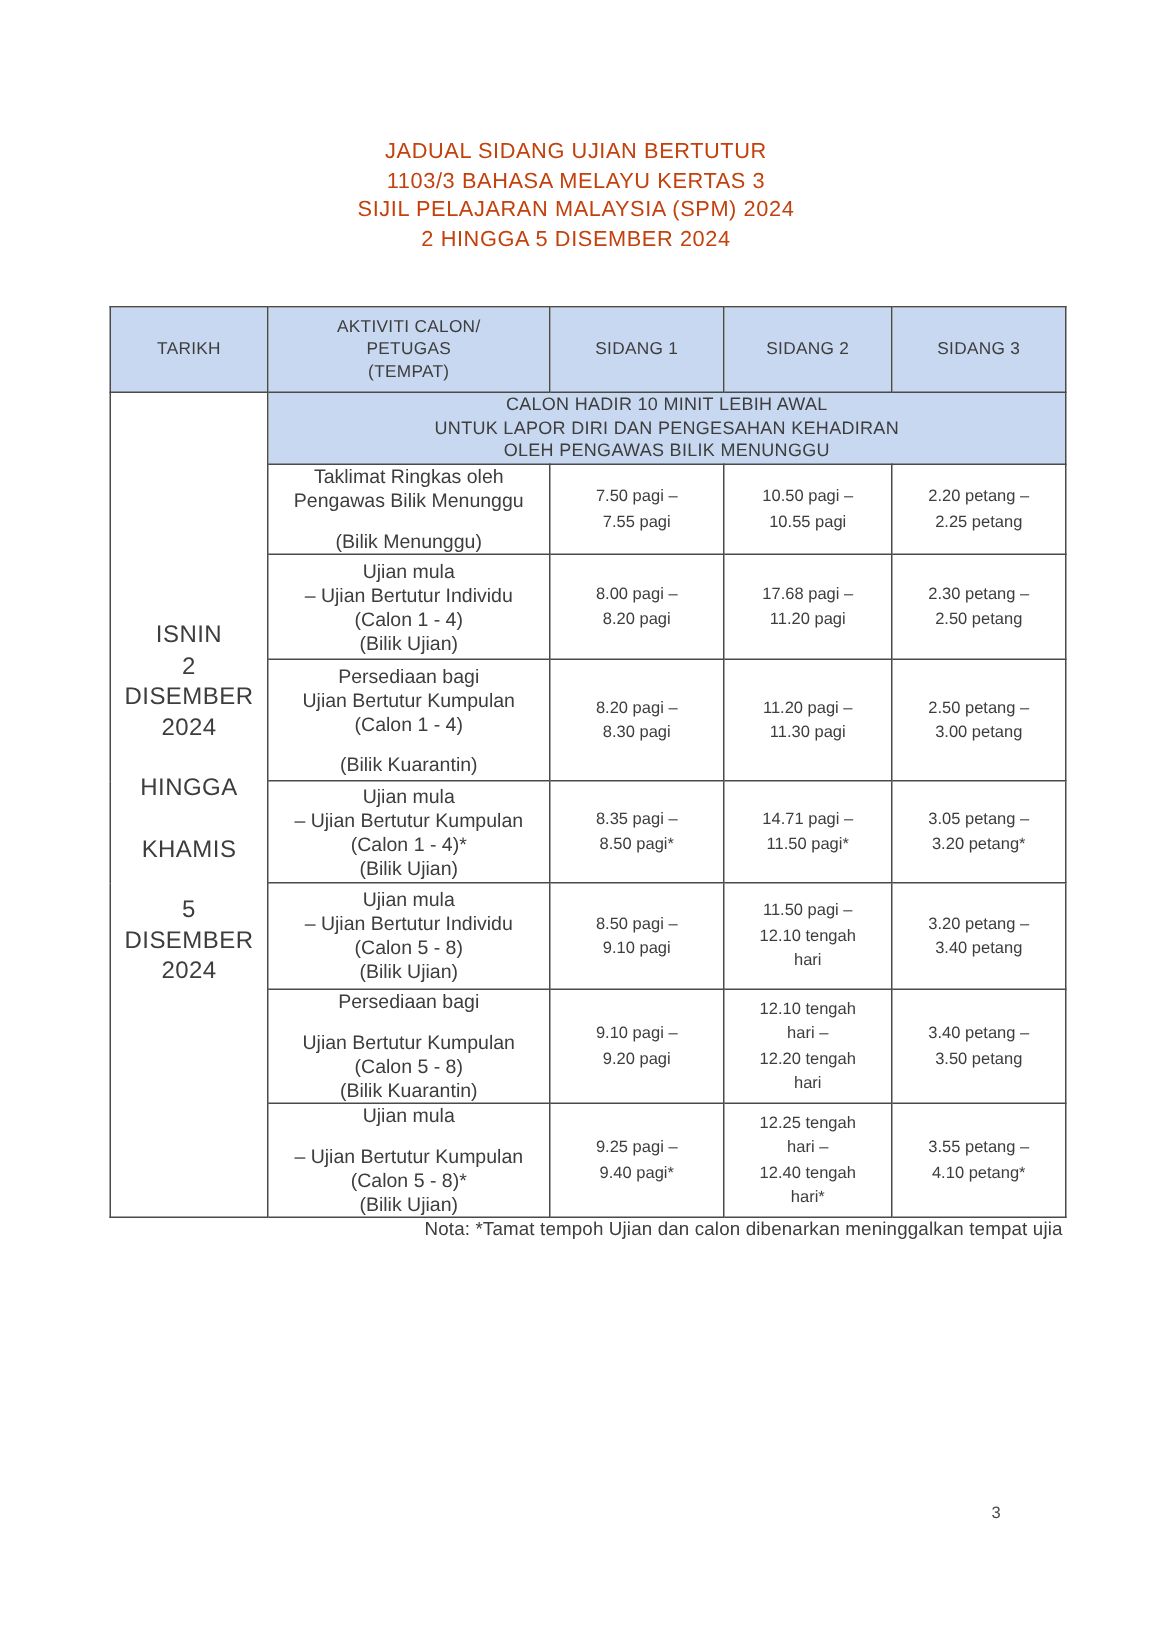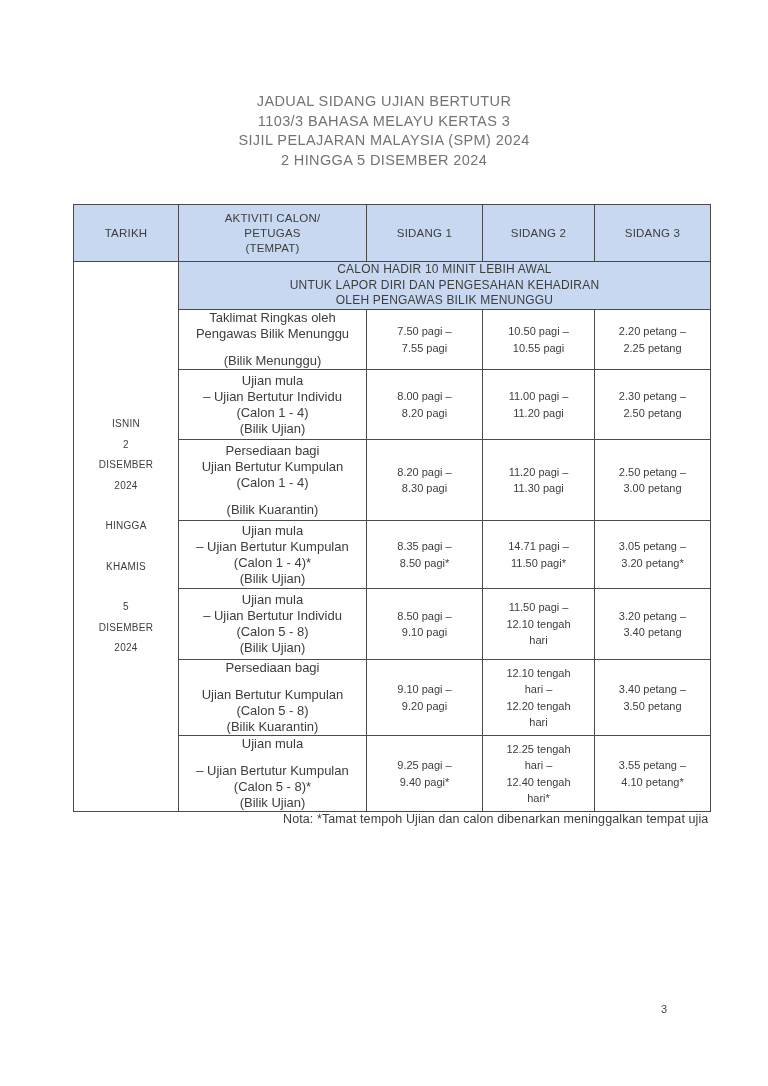--- a/index.html
+++ b/index.html
@@ -8,37 +8,37 @@
     width:768px;height:1086px;
     background:#ffffff;
     overflow:hidden;
     color:#3d3d3d;
     font-family:"Liberation Sans", sans-serif;
   }
   .doc-title{
     position:absolute;top:92px;left:0;width:100%;
     text-align:center;
     font-size:14.5px;line-height:19.5px;letter-spacing:0.4px;
-    color:#737373;
+    color:#c2410c;
   }
   table.schedule{
     position:absolute;left:73px;top:204px;
     width:637px;
     border-collapse:collapse;table-layout:fixed;
   }
   table.schedule td{
     border:1px solid #4a4a4a;
     padding:0 2px;
     text-align:center;vertical-align:middle;
     overflow:hidden;
   }
   .fill{background:#c8d8f0;}
   .hdr{font-size:11.5px;line-height:15px;white-space:pre-line;letter-spacing:0.2px;margin-top:23px;}
   .band{font-size:12px;line-height:15.5px;white-space:pre-line;letter-spacing:0.2px;margin-top:10px;}
-  .tarikh-body{font-size:10px;letter-spacing:0.3px;}
+  .tarikh-body{font-size:16px;letter-spacing:0.3px;}
   .tarikh-body .ln{line-height:20.5px;}
   .tarikh-body .gap{height:20px;}
   .activity{font-size:13px;}
   .activity .ln{line-height:16px;}
   .activity .gap{height:11px;}
   .time{font-size:11px;line-height:16.5px;white-space:pre-line;}
   .footnote{
     position:absolute;left:283px;top:812px;
     font-size:12.5px;letter-spacing:0.1px;
     white-space:nowrap;
@@ -113,21 +113,21 @@
       </tr>
       <tr style="height:70px">
         <td class="activity">
             <div class="ln">Ujian mula</div>
             <div class="ln">– Ujian Bertutur Individu</div>
             <div class="ln">(Calon 1 - 4)</div>
             <div class="ln">(Bilik Ujian)</div>
           </td>
         <td class="time">8.00 pagi –
 8.20 pagi</td>
-        <td class="time">11.00 pagi –
+        <td class="time">17.68 pagi –
 11.20 pagi</td>
         <td class="time">2.30 petang –
 2.50 petang</td>
       </tr>
       <tr style="height:81px">
         <td class="activity">
             <div class="ln">Persediaan bagi</div>
             <div class="ln">Ujian Bertutur Kumpulan</div>
             <div class="ln">(Calon 1 - 4)</div>
             <div class="gap"></div>

